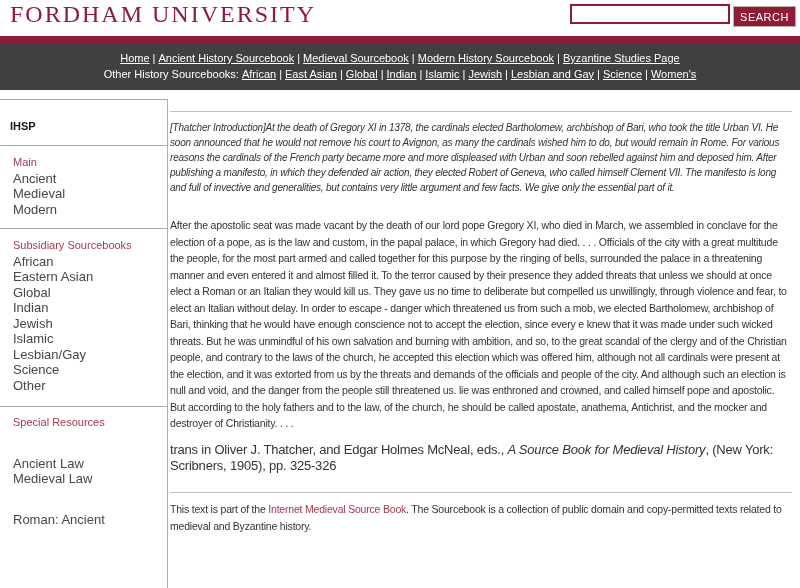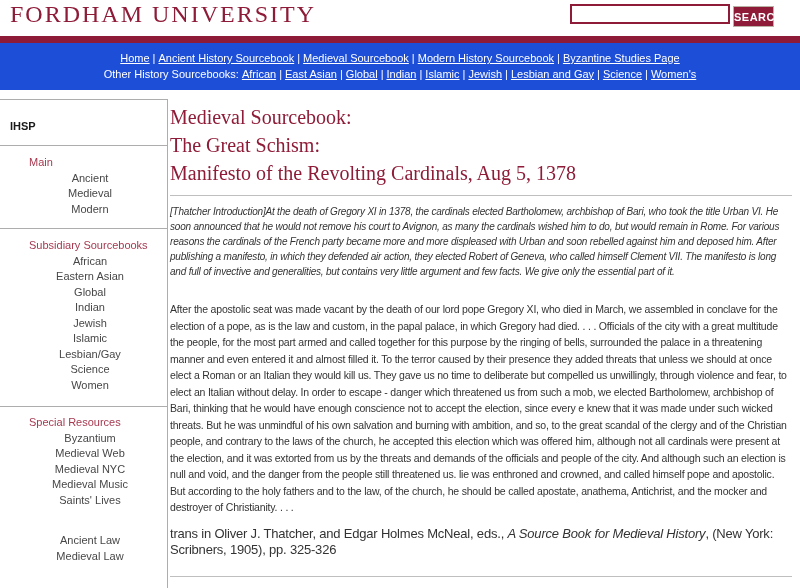--- a/index.html
+++ b/index.html
@@ -6,50 +6,50 @@
   html,body { width:800px; height:588px; overflow:hidden; background:#fff;
               font-family:"Liberation Sans", sans-serif; }
   #page { position:relative; width:800px; height:588px; background:#fff; }
 
   
   .site-header { position:relative; height:36px; background:#fff;border-radius:11px; }
   .logo { position:absolute; left:10px; top:1px; font-family:"Liberation Serif", serif;
           font-size:24px; letter-spacing:2px; color:#8e1b37; font-weight:400; }
   .search-input { position:absolute; left:570px; top:4px; width:150px; height:16px;
                   border:2px solid #8e1b37; outline:none; font-size:11px; padding:0 3px; }
-  .search-btn { position:absolute; left:733px; top:6px; width:41px; height:21px;
+  .search-btn { position:absolute; left:733px; top:6px; width:63px; height:21px;
                 background:#8e1b37; color:#fff; border:1px solid #b9b2a5;
-                font-size:11px; font-weight:bold; letter-spacing:0.5px; cursor:pointer;
+                font-size:11px; font-weight:normal; letter-spacing:0.5px; cursor:pointer;
                 font-family:"Liberation Sans", sans-serif; }
 
   .maroon-bar { height:7px; background:#8e1b37; }
 
   
-  .nav-band { height:47px; background:#1d4ed8; text-align:center; padding-top:8px;
+  .nav-band { height:47px; background:#404040; text-align:center; padding-top:8px;
               box-sizing:content-box; color:#fff; font-size:11px; line-height:15.5px; }
   .nav-band { height:39px; }
   .nav-band a { color:#fff; text-decoration:underline; cursor:pointer; }
   .nav-band .sep { margin:0 3px; color:#fff; }
   .nav-prefix { color:#fff; margin-right:3px; }
 
   
   .content { position:relative; height:498px; }
 
   .sidebar { position:absolute; left:0; top:9px; width:168px; height:489px;
              border-top:1px solid #adadad; border-right:1px solid #adadad;
              box-sizing:border-box; background:#fff; }
   .side-cell { box-sizing:border-box; border-bottom:1px solid #adadad; }
   .cell-brand { height:46px; padding:16px 0 0 10px; }
   .cell-main  { height:83px; padding:9px 0 0 13px; }
   .cell-sub   { height:178px; padding:9px 0 0 13px; }
   .cell-spec  { border-bottom:none; padding:8px 0 0 13px; }
   .brand { font-size:11px; font-weight:bold; color:#1a1a1a; text-decoration:none; cursor:pointer; }
-  .side-header { font-size:11px; color:#a63950; line-height:15.5px;margin-left:16px; }
-  .side-link { display:block; font-size:11px; color:#474747; line-height:15.5px;
-               text-decoration:none; cursor:pointer;text-align:center; }
+  .side-header { font-size:11px; color:#a63950; line-height:15.5px; }
+  .side-link { display:block; font-size:13px; color:#474747; line-height:15.5px;
+               text-decoration:none; cursor:pointer; }
   .side-group { margin-top:25px; }
 
   .main { margin-left:170px; width:622px; padding-top:13px; color:#333; }
   .page-title { font-family:"Liberation Serif", serif; font-weight:400;
                 color:#8e1b37; font-size:20px; line-height:28px; }
   .page-title span { display:block; }
   .rule { border:none; border-top:1px solid #bfbfbf; height:0; }
   .rule-top { margin-top:8px; }
   .intro { margin-top:8px; font-style:italic; font-size:10px; line-height:15px;
            letter-spacing:-0.2px; color:#333; }
@@ -97,47 +97,35 @@
       <div class="side-cell cell-sub">
         <div class="side-header">Subsidiary Sourcebooks</div>
         <a class="side-link">African</a>
         <a class="side-link">Eastern Asian</a>
         <a class="side-link">Global</a>
         <a class="side-link">Indian</a>
         <a class="side-link">Jewish</a>
         <a class="side-link">Islamic</a>
         <a class="side-link">Lesbian/Gay</a>
         <a class="side-link">Science</a>
-        <a class="side-link">Women</a>
+        <a class="side-link">Other</a>
       </div>
       <div class="side-cell cell-spec">
         <div class="side-header">Special Resources</div>
-        <div>
-          <a class="side-link">Byzantium</a>
-          <a class="side-link">Medieval Web</a>
-          <a class="side-link">Medieval NYC</a>
-          <a class="side-link">Medieval Music</a>
-          <a class="side-link">Saints' Lives</a>
-        </div>
         <div class="side-group">
           <a class="side-link">Ancient Law</a>
           <a class="side-link">Medieval Law</a>
         </div>
         <div class="side-group">
           <a class="side-link">Roman: Ancient</a>
         </div>
       </div>
     </div>
 
     <div class="main">
-      <h1 class="page-title">
-        <span>Medieval Sourcebook:</span>
-        <span>The Great Schism:</span>
-        <span>Manifesto of the Revolting Cardinals, Aug 5, 1378</span>
-      </h1>
       <hr class="rule rule-top">
       <p class="intro">[Thatcher Introduction]At the death of Gregory XI in 1378, the cardinals elected Bartholomew, archbishop of Bari, who took the title Urban VI. He soon announced that he would not remove his court to Avignon, as many the cardinals wished him to do, but would remain in Rome. For various reasons the cardinals of the French party became more and more displeased with Urban and soon rebelled against him and deposed him. After publishing a manifesto, in which they defended air action, they elected Robert of Geneva, who called himself Clement VII. The manifesto is long and full of invective and generalities, but contains very little argument and few facts. We give only the essential part of it.</p>
       <p class="body-text">After the apostolic seat was made vacant by the death of our lord pope Gregory XI, who died in March, we assembled in conclave for the election of a pope, as is the law and custom, in the papal palace, in which Gregory had died. . . . Officials of the city with a great multitude the people, for the most part armed and called together for this purpose by the ringing of bells, surrounded the palace in a threatening manner and even entered it and almost filled it. To the terror caused by their presence they added threats that unless we should at once elect a Roman or an Italian they would kill us. They gave us no time to deliberate but compelled us unwillingly, through violence and fear, to elect an Italian without delay. In order to escape - danger which threatened us from such a mob, we elected Bartholomew, archbishop of Bari, thinking that he would have enough conscience not to accept the election, since every e knew that it was made under such wicked threats. But he was unmindful of his own salvation and burning with ambition, and so, to the great scandal of the clergy and of the Christian people, and contrary to the laws of the church, he accepted this election which was offered him, although not all cardinals were present at the election, and it was extorted from us by the threats and demands of the officials and people of the city. And although such an election is null and void, and the danger from the people still threatened us. lie was enthroned and crowned, and called himself pope and apostolic. But according to the holy fathers and to the law, of the church, he should be called apostate, anathema, Antichrist, and the mocker and destroyer of Christianity. . . .</p>
       <p class="citation"><span>trans in Oliver J. Thatcher, and Edgar Holmes McNeal, eds., </span><i>A Source Book for Medieval History</i><span>, (New York: Scribners, 1905), pp. 325-326</span></p>
       <hr class="rule rule-bottom">
       <p class="footer-note"><span>This text is part of the </span><a class="red-link">Internet Medieval Source Book</a><span>. The Sourcebook is a collection of public domain and copy-permitted texts related to medieval and Byzantine history.</span></p>
     </div>
 
   </div>
 </div>

